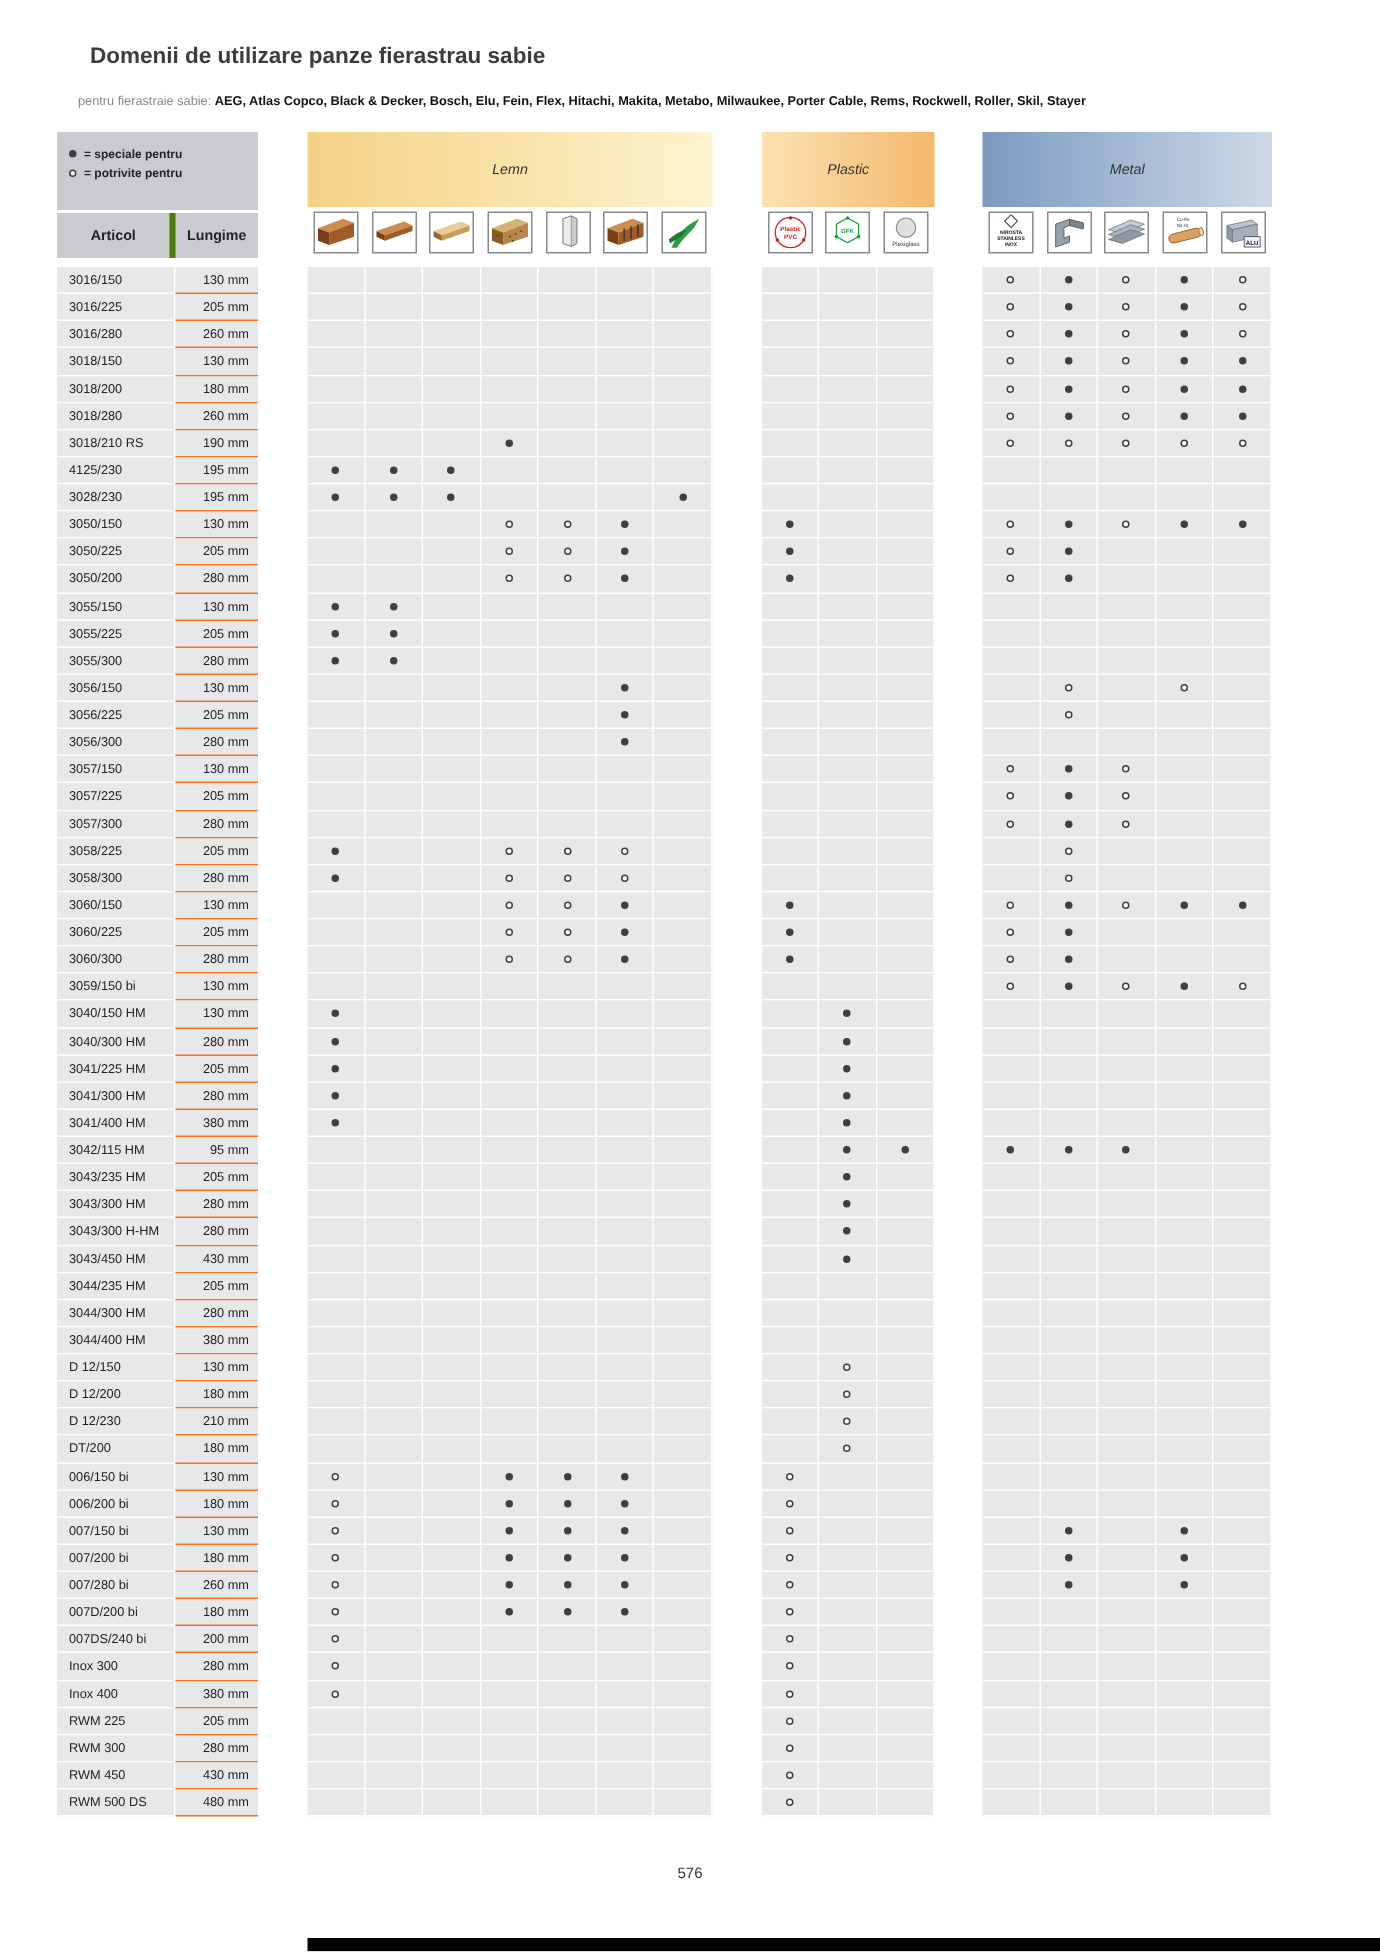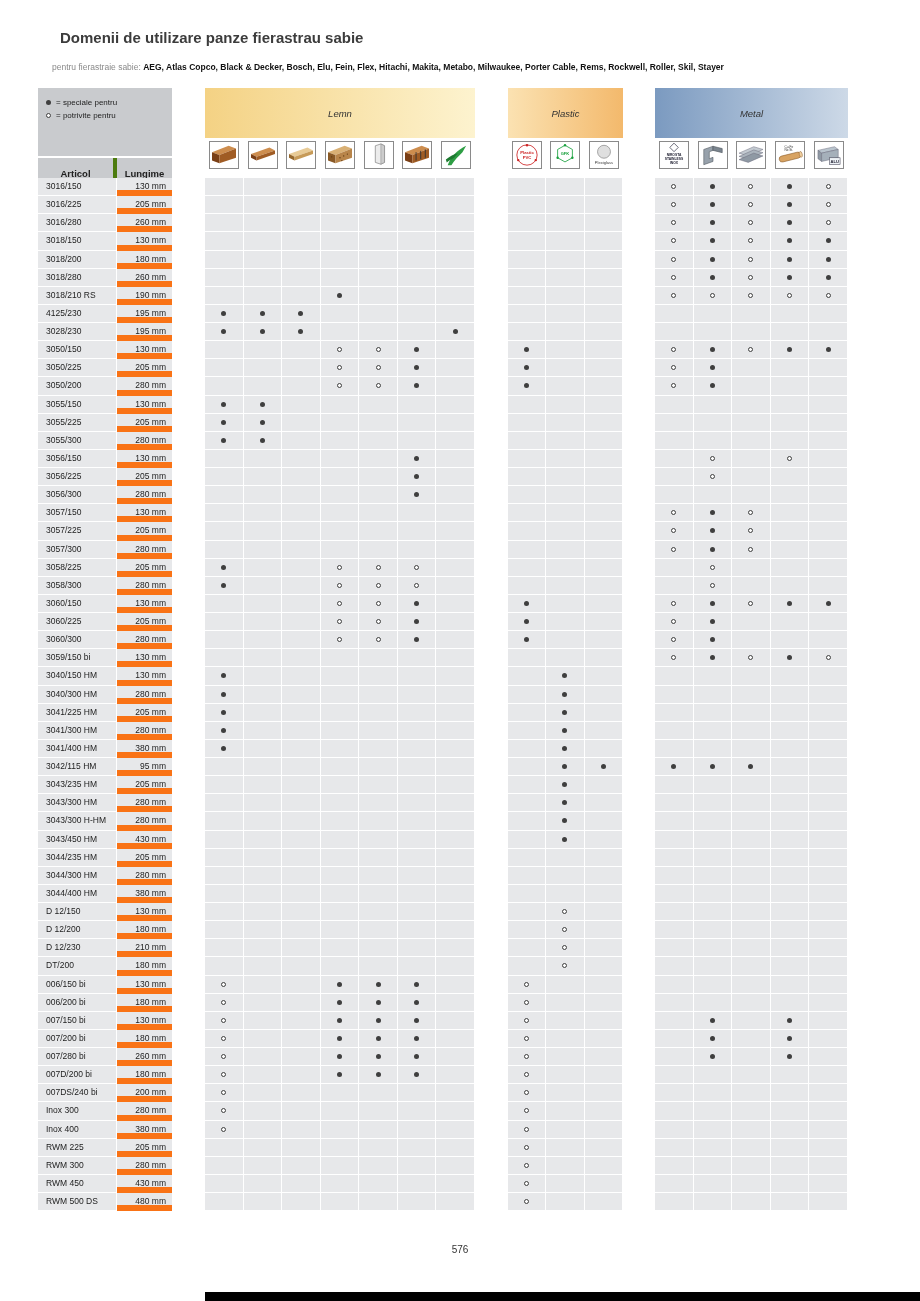--- a/index.html
+++ b/index.html
@@ -5,32 +5,32 @@
   html,body{margin:0;padding:0;background:#fff;}
   .page{position:relative;width:920px;height:1301px;background:#fff;overflow:hidden;
         font-family:"Liberation Sans",sans-serif;color:#222;}
   .title{position:absolute;left:60px;top:29px;font-size:15px;font-weight:bold;color:#3c3c3c;}
   .subtitle{position:absolute;left:52px;top:62px;font-size:8.5px;color:#8a8a8a;white-space:nowrap;}
   .subtitle b{color:#111;}
   .table-area{position:absolute;left:38px;top:88px;width:850px;height:1124px;}
 
   
   .left-block{position:absolute;left:0;top:0;width:134px;}
-  .legend-box{height:68px;background:#c9cbce;box-sizing:border-box;padding:8px 12px 0 8px;font-size:8px;color:#222;}
+  .legend-box{height:52px;background:#c9cbce;box-sizing:border-box;padding:8px 12px 0 8px;font-size:8px;color:#222;font-weight:bold;}
   .legend-line{display:flex;align-items:center;height:13px;}
   .legend-line .dot{margin-right:5px;}
   .col-header{height:32px;background:#c9cbce;border-top:2px solid #fff;display:flex;box-sizing:border-box;}
   .col-header .h{display:flex;align-items:center;justify-content:center;font-size:9.5px;font-weight:bold;box-sizing:border-box;}
   .h-articol{width:79px;border-right:4px solid #4d7c0f;}
   .h-lungime{width:55px;}
   .rows{position:absolute;top:90px;left:0;width:100%;}
   .left-row{display:flex;height:18.14px;box-sizing:border-box;}
   .cell-articol{width:79px;background:#e7e8ea;border-right:1px solid #fff;border-bottom:1px solid #fff;
                 box-sizing:border-box;font-size:8.5px;line-height:17px;padding-left:8px;white-space:nowrap;overflow:hidden;}
-  .cell-lungime{width:55px;background:#e7e8ea;border-bottom:6px solid #f97316;box-sizing:border-box;
+  .cell-lungime{width:55px;background:#e7e8ea;border-bottom:1px solid #f97316;box-sizing:border-box;
                 font-size:8.5px;line-height:17px;text-align:right;padding-right:6px;}
 
   
   .group{position:absolute;top:0;}
   .group-lemn{left:167px;width:270px;}
   .group-plastic{left:470px;width:115px;}
   .group-metal{left:617px;width:193px;}
   .band{height:50px;display:flex;align-items:center;justify-content:center;font-size:9.5px;color:#333;font-style:italic;}
   .band-lemn{background:linear-gradient(90deg,#f4d284,#fdf3cf);}
   .band-plastic{background:linear-gradient(90deg,#fbe2b2,#f3b96c);}

